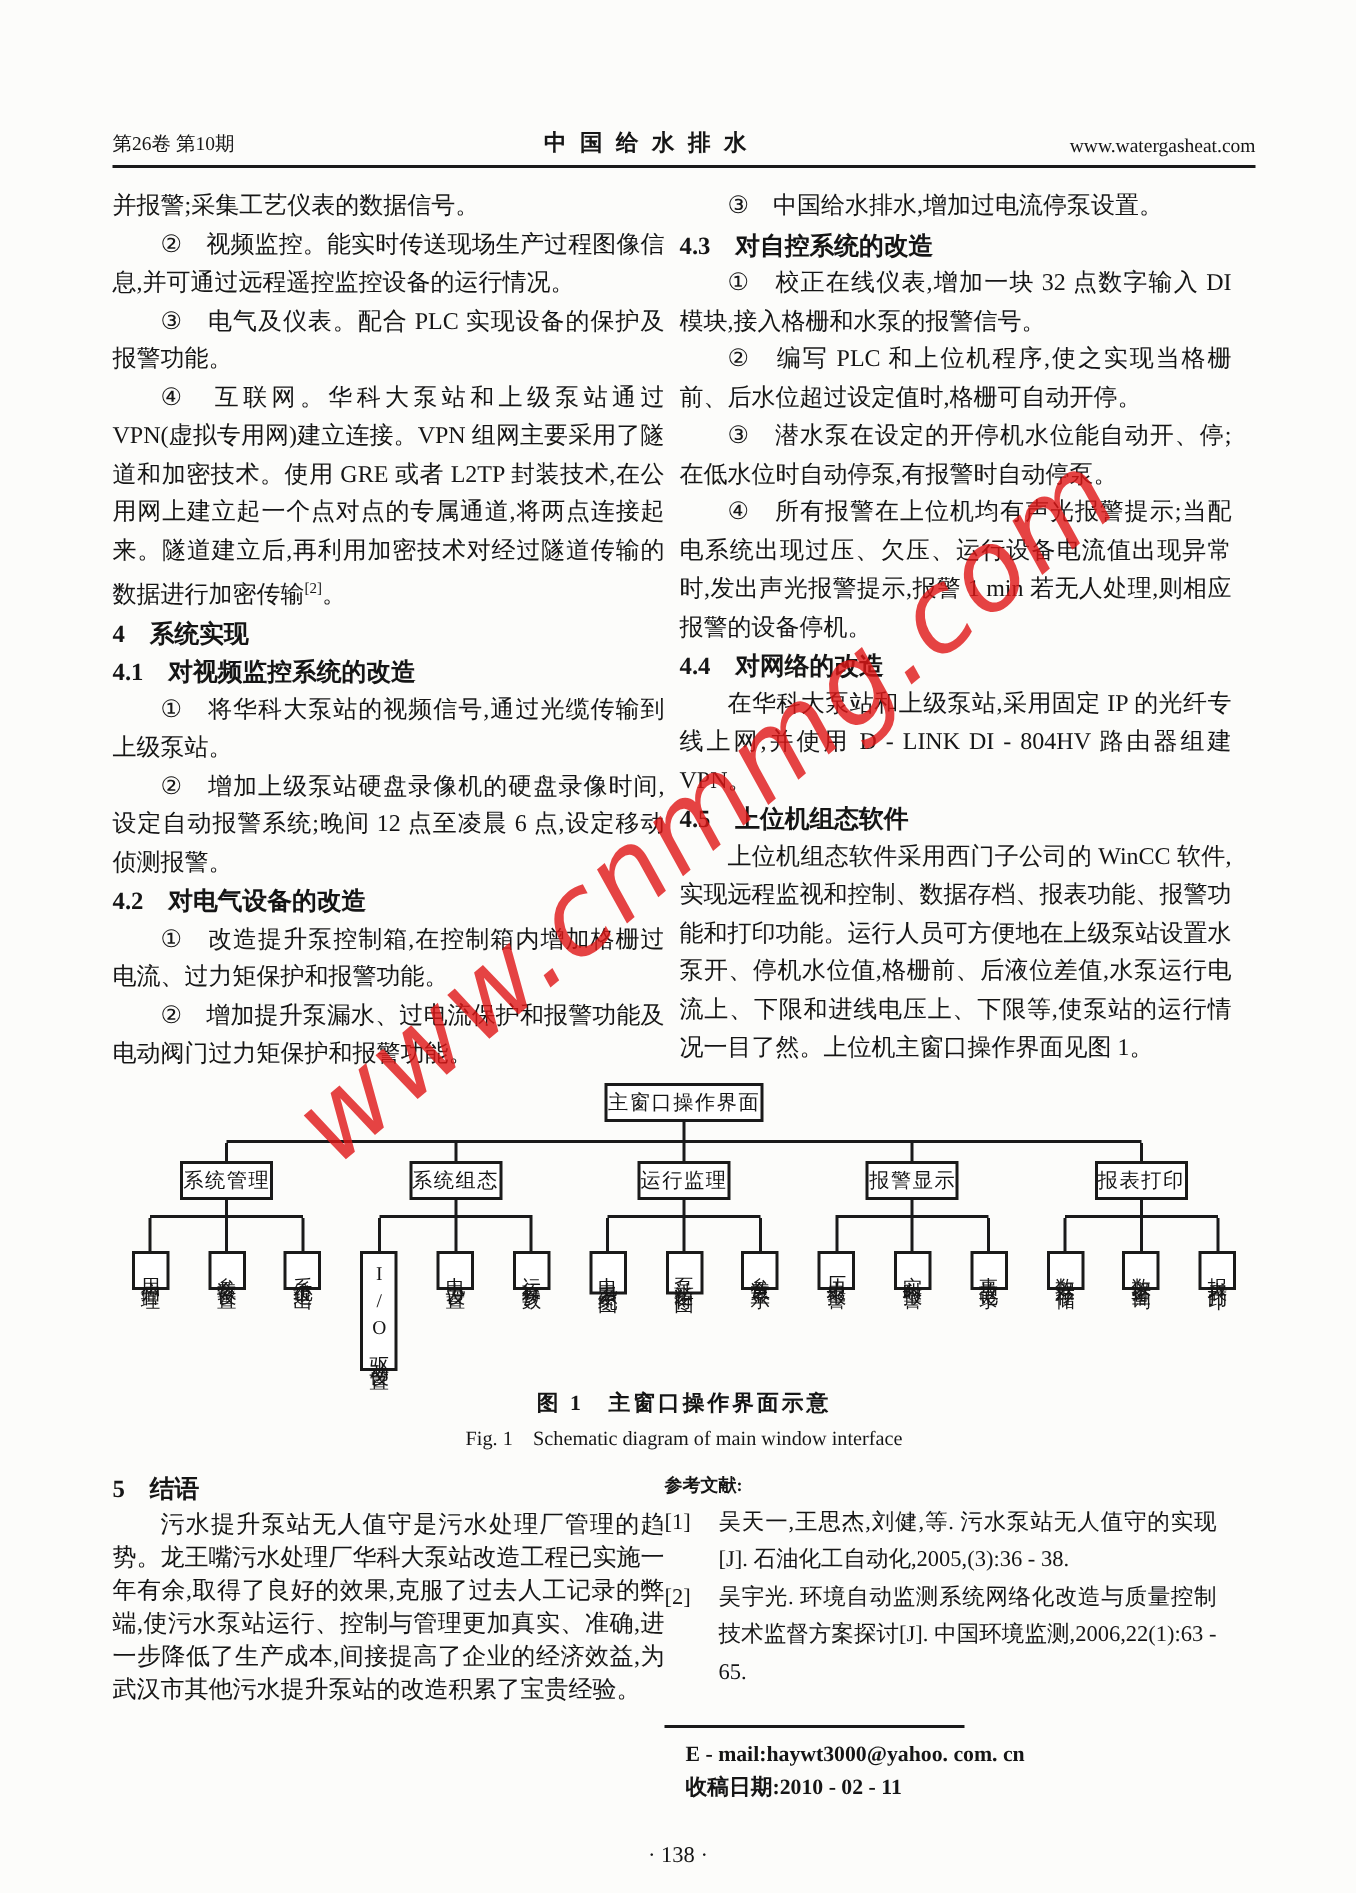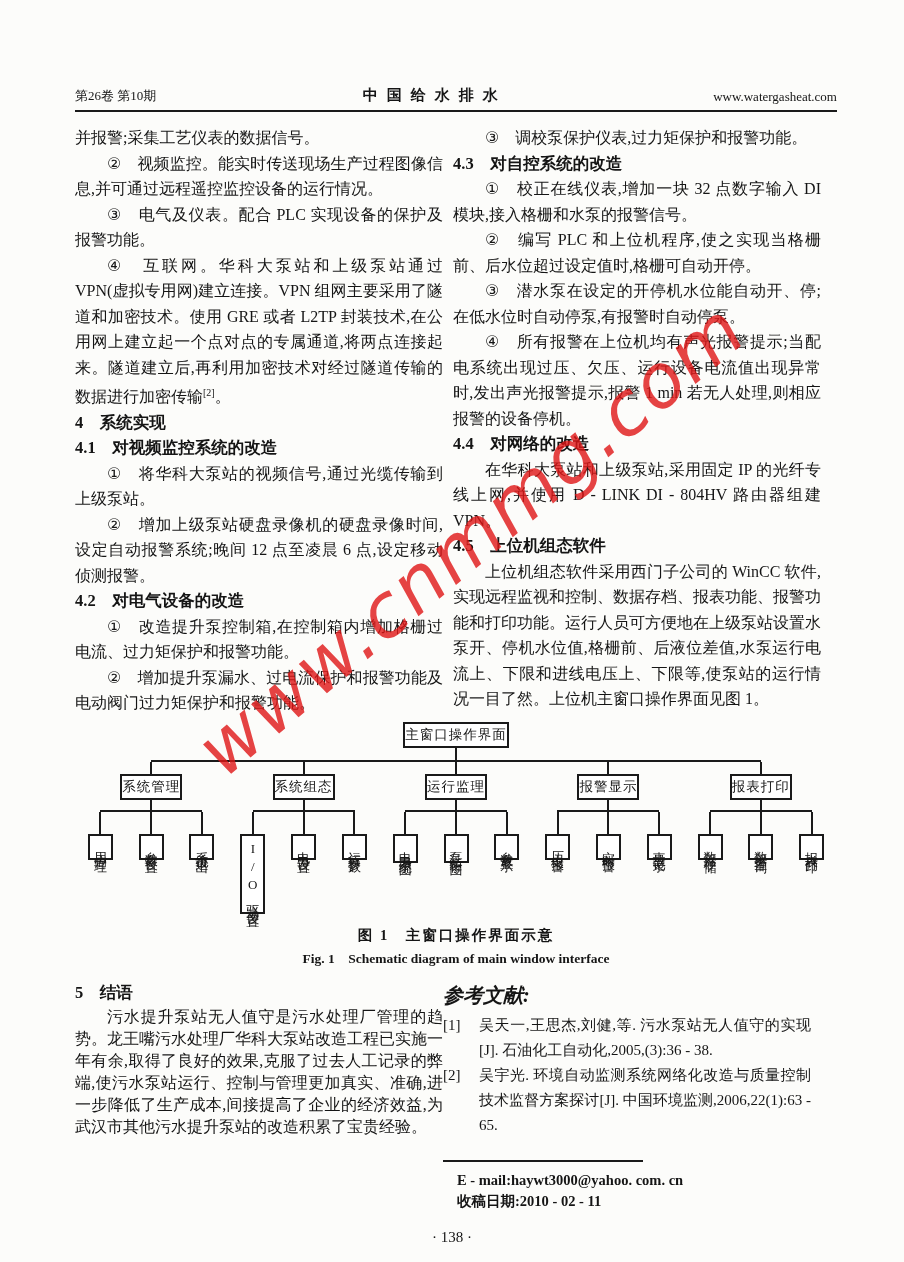--- a/index.html
+++ b/index.html
@@ -29,26 +29,26 @@
   .h12{height:12px;} .h10{height:10px;} .h22{height:22px;}
   .top-bracket{height:0;border-top:2px solid #1a1a1a;margin:0 10%;}
   .org-groups{display:flex;}
   .org-group{flex:1;min-width:0;}
   .kid-bracket{height:0;border-top:2px solid #1a1a1a;margin:0 16.5%;}
   .kids{display:flex;align-items:flex-start;}
   .kid{flex:1;display:flex;flex-direction:column;align-items:center;min-width:0;}
   .vbox{writing-mode:vertical-rl;text-orientation:upright;border:2px solid #1a1a1a;
         background:#fff;font-size:13px;letter-spacing:3px;padding:5px 2px;line-height:17px;}
   .caption-cn{text-align:center;font-weight:bold;font-size:14.5px;margin-top:12px;letter-spacing:2px;}
-  .caption-en{text-align:center;font-weight:bold;font-size:13.5px;margin-top:5px;}
+  .caption-en{text-align:center;font-weight:normal;font-size:13.5px;margin-top:5px;}
   
   .bottom{display:flex;margin-top:14px;}
   .bcol{width:368px;}
   .concl-text{font-size:16px;line-height:22px;text-align:justify;margin:0;text-indent:2em;}
-  .refs-h{font-weight:bold;font-size:20px;margin:0 0 4px 0;font-style:italic;}
+  .refs-h{font-weight:bold;font-size:12px;margin:0 0 4px 0;}
   .ref-item{display:flex;font-size:15px;line-height:25px;text-align:justify;}
   .ref-label{width:36px;flex:none;}
   .ref-text{flex:1;}
   .contact-rule{border:0;border-top:2px solid #1a1a1a;width:200px;margin:22px 0 10px 0;}
   .contact-line{font-weight:bold;font-size:14.5px;margin:3px 0 0 14px;}
   
   .page-footer{position:absolute;left:0;right:0;bottom:16px;text-align:center;font-size:15px;}
   
   .watermark{
     position:absolute;left:128px;top:498px;width:680px;text-align:center;
@@ -78,21 +78,21 @@
       <p class="indent"><span>④　互联网。华科大泵站和上级泵站通过VPN(虚拟专用网)建立连接。VPN 组网主要采用了隧道和加密技术。使用 GRE 或者 L2TP 封装技术,在公用网上建立起一个点对点的专属通道,将两点连接起来。隧道建立后,再利用加密技术对经过隧道传输的数据进行加密传输</span><sup>[2]</sup><span>。</span></p>
       <p class="sec-h">4　系统实现</p>
       <p class="sec-h">4.1　对视频监控系统的改造</p>
       <p class="indent">①　将华科大泵站的视频信号,通过光缆传输到上级泵站。</p>
       <p class="indent">②　增加上级泵站硬盘录像机的硬盘录像时间,设定自动报警系统;晚间 12 点至凌晨 6 点,设定移动侦测报警。</p>
       <p class="sec-h">4.2　对电气设备的改造</p>
       <p class="indent">①　改造提升泵控制箱,在控制箱内增加格栅过电流、过力矩保护和报警功能。</p>
       <p class="indent">②　增加提升泵漏水、过电流保护和报警功能及电动阀门过力矩保护和报警功能。</p>
     </div>
     <div class="col">
-      <p class="indent">③　调校泵保护仪表,过力矩保护和报警功能。</p>
+      <p class="indent">③　中国给水排水,增加过电流停泵设置。</p>
       <p class="sec-h">4.3　对自控系统的改造</p>
       <p class="indent">①　校正在线仪表,增加一块 32 点数字输入 DI 模块,接入格栅和水泵的报警信号。</p>
       <p class="indent">②　编写 PLC 和上位机程序,使之实现当格栅前、后水位超过设定值时,格栅可自动开停。</p>
       <p class="indent">③　潜水泵在设定的开停机水位能自动开、停;在低水位时自动停泵,有报警时自动停泵。</p>
       <p class="indent">④　所有报警在上位机均有声光报警提示;当配电系统出现过压、欠压、运行设备电流值出现异常时,发出声光报警提示,报警 1 min 若无人处理,则相应报警的设备停机。</p>
       <p class="sec-h">4.4　对网络的改造</p>
       <p class="indent">在华科大泵站和上级泵站,采用固定 IP 的光纤专线上网,并使用 D - LINK DI - 804HV 路由器组建 VPN。</p>
       <p class="sec-h">4.5　上位机组态软件</p>
       <p class="indent">上位机组态软件采用西门子公司的 WinCC 软件,实现远程监视和控制、数据存档、报表功能、报警功能和打印功能。运行人员可方便地在上级泵站设置水泵开、停机水位值,格栅前、后液位差值,水泵运行电流上、下限和进线电压上、下限等,使泵站的运行情况一目了然。上位机主窗口操作界面见图 1。</p>
     </div>

